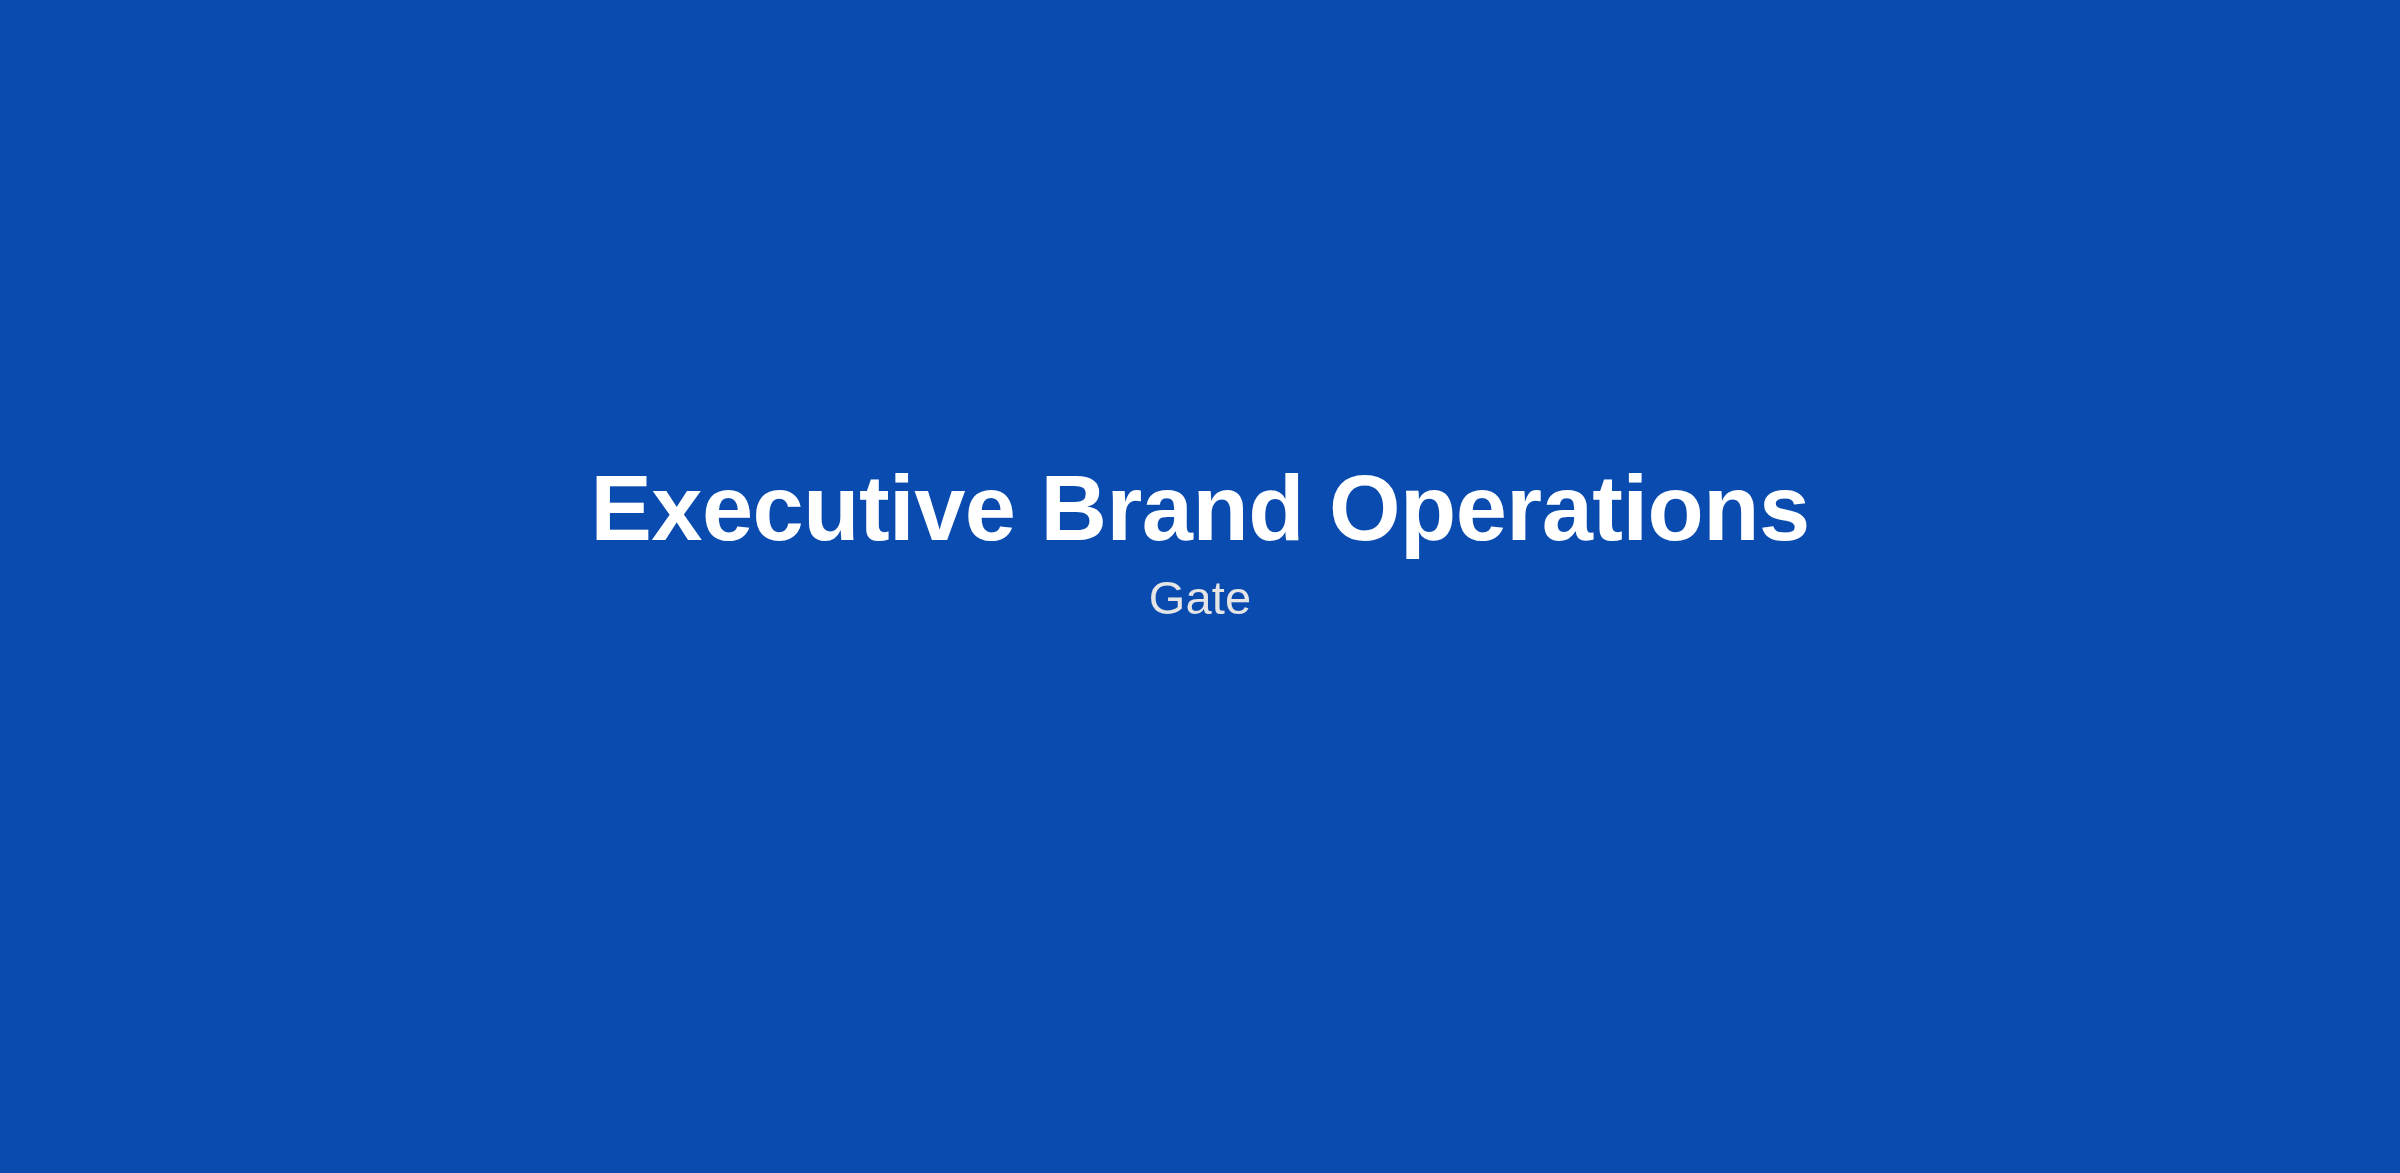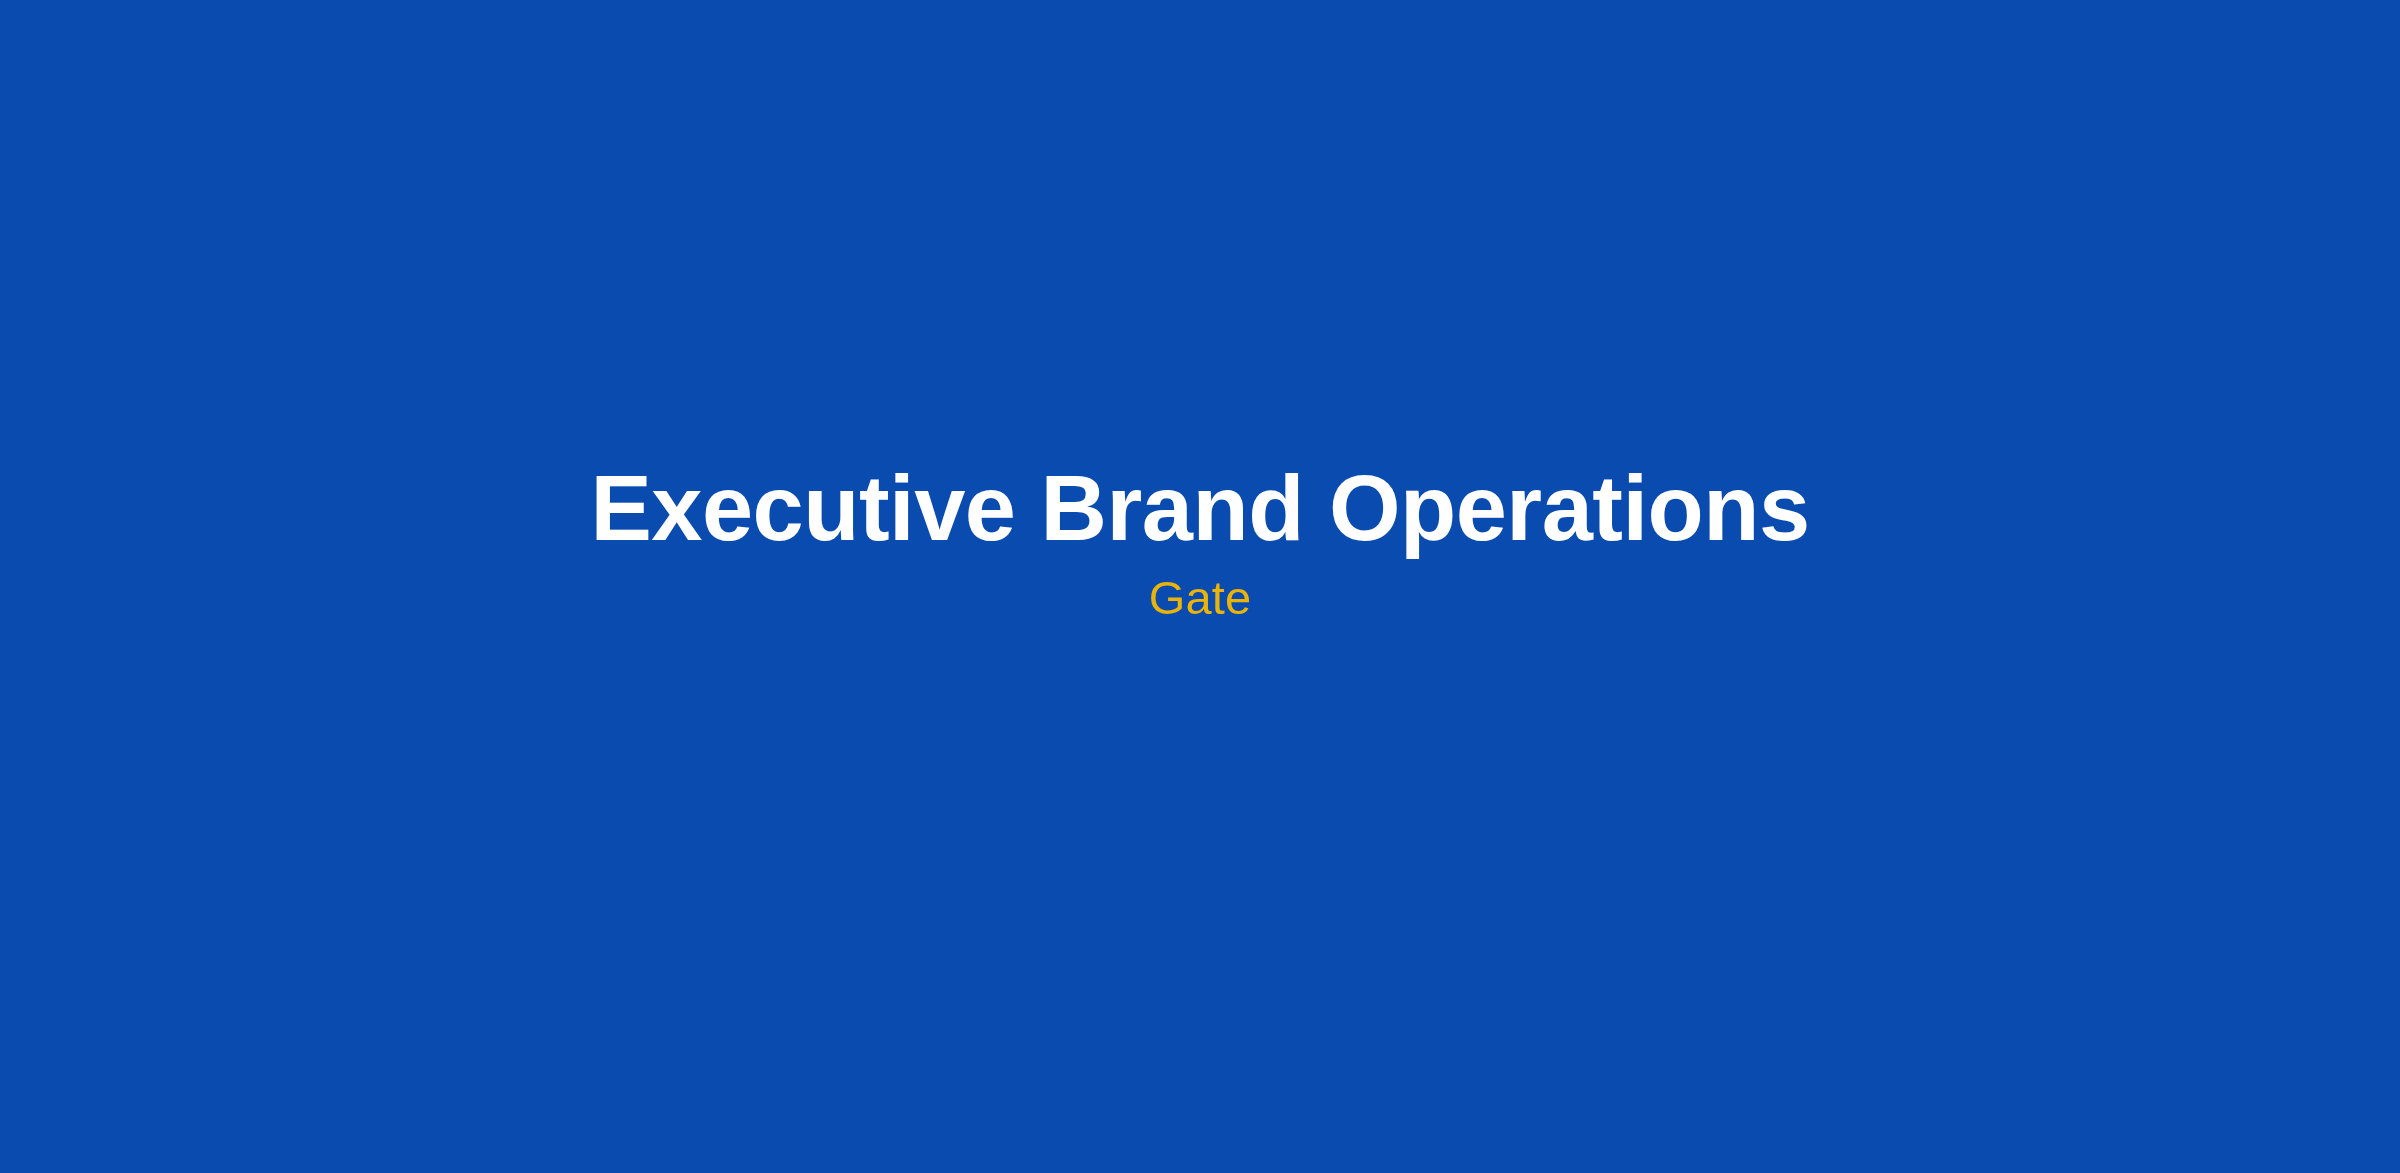--- a/index.html
+++ b/index.html
@@ -66,17 +66,17 @@
 </style>
 </head>
 <body style="background-color: rgb(10, 75, 176);">
 
 <div class="slide" style="background-color: rgb(10, 75, 176);">
 
   <div class="title-block">
 
     <h1 class="slide-title" style="color: rgb(255, 255, 255);">Executive Brand Operations</h1>
 
-    <p class="slide-subtitle" style="color: #eab308;">Gate</p>
+    <p class="slide-subtitle" style="color: #e5e5e5;">Gate</p>
 
   </div>
 
 </div>
 
 </body></html>

